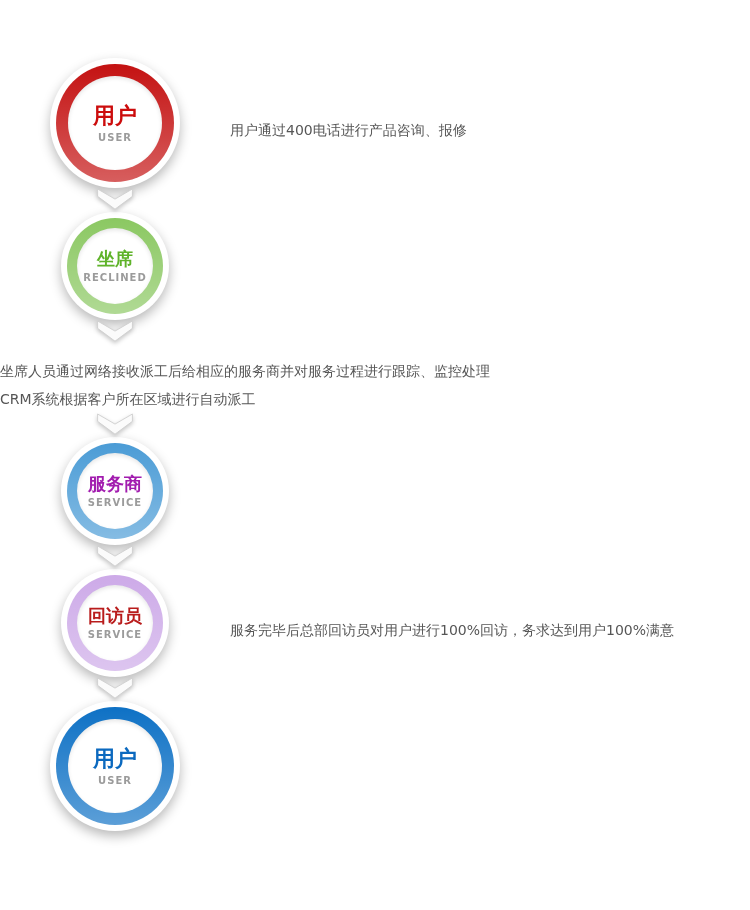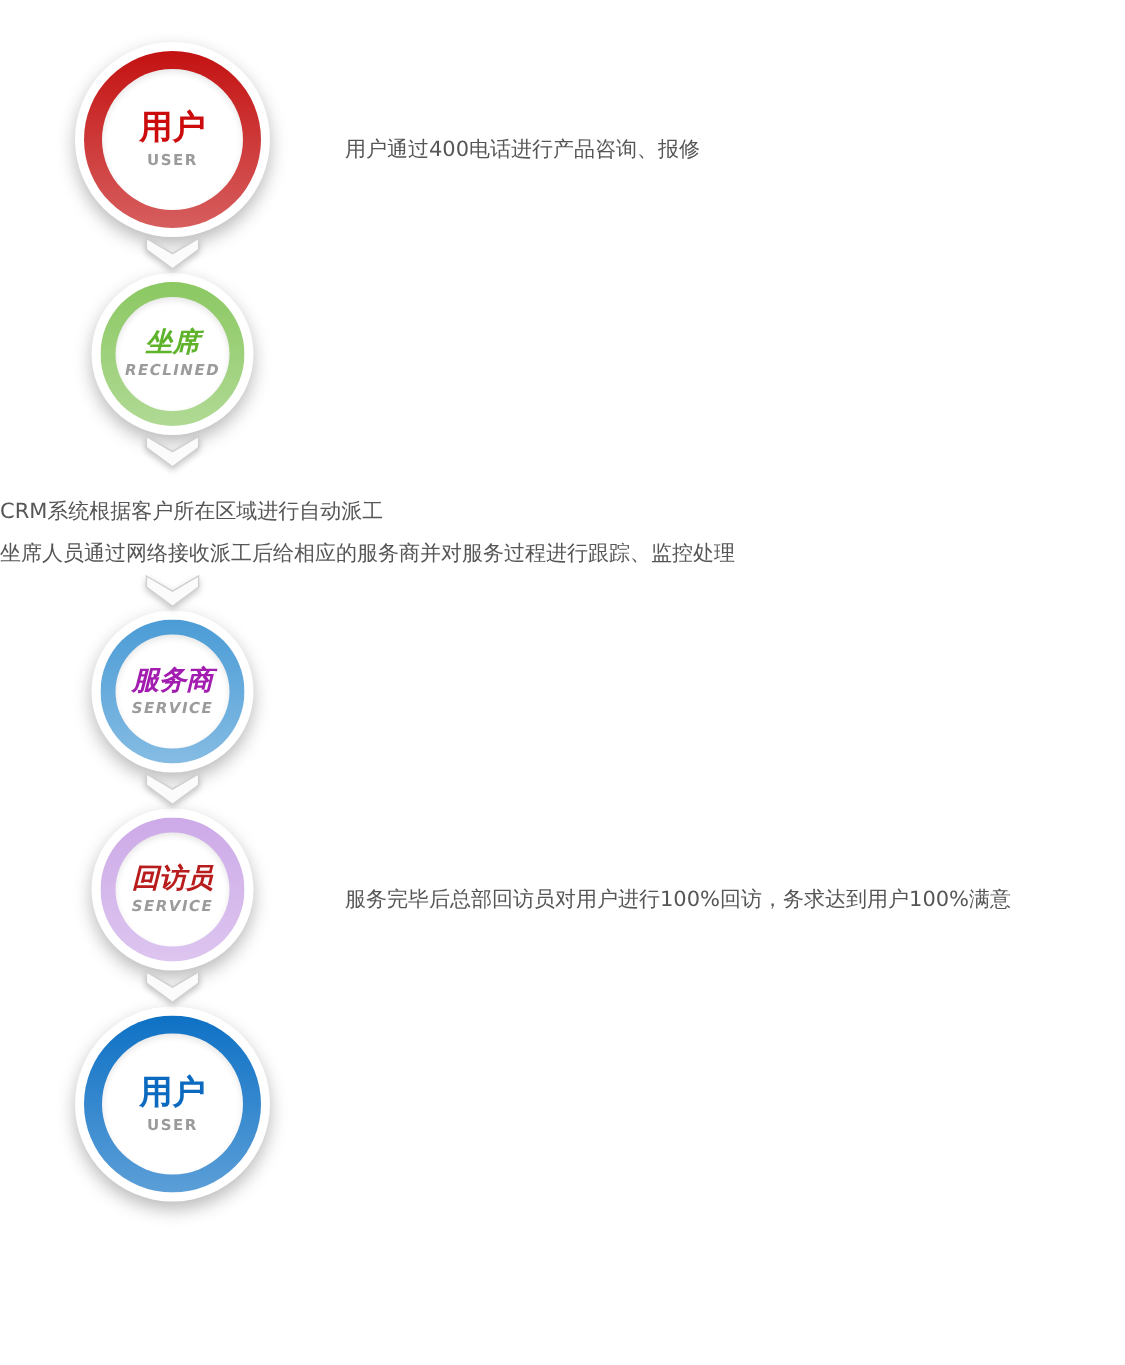--- a/index.html
+++ b/index.html
@@ -1,29 +1,29 @@
 <!DOCTYPE html>
 <html><head>
 <meta charset="utf-8">
 <style>
   html,body{margin:0;padding:0;background:#ffffff;}
   body{font-family:"DejaVu Sans","Liberation Sans",sans-serif;}
-  .page{width:750px;height:910px;box-sizing:border-box;padding-top:28px;overflow:hidden;background:#fff;}
+  .page{width:750px;height:910px;box-sizing:border-box;padding-top:58px;overflow:hidden;background:#fff;}
   .flow{display:flex;flex-direction:column;}
   .row{display:flex;align-items:center;}
   .circle-col{width:230px;flex:none;display:flex;justify-content:center;}
   .desc-col{flex:1;font-size:14px;color:#565656;line-height:28px;padding-right:24px;margin-top:13px;}
   .desc-line{white-space:nowrap;}
   .node-outer{background:#fff;border-radius:50%;padding:6px;box-shadow:0 5px 12px rgba(0,0,0,0.28);}
   .node-ring{border-radius:50%;background-image:linear-gradient(rgba(255,255,255,0),rgba(255,255,255,0.32));}
   .node-inner{background:#fff;border-radius:50%;display:flex;flex-direction:column;align-items:center;justify-content:center;box-shadow:inset 0 2px 4px rgba(0,0,0,0.10);}
   .row.large .node-ring{padding:12px;}
   .row.large .node-inner{width:94px;height:94px;}
   .row.large .node-label{font-size:22px;}
-  .row.medium .node-ring{padding:10px;font-style:italic;}
+  .row.medium .node-ring{padding:10px;}
   .row.medium .node-inner{width:76px;height:76px;}
   .row.medium .node-label{font-size:18px;}
   .node-label{font-weight:bold;white-space:nowrap;line-height:1.15;}
   .node-sublabel{font-size:10px;font-weight:bold;color:#9b9b9b;letter-spacing:1px;margin-top:3px;}
   .arrow-row{height:24px;width:230px;flex:none;display:flex;justify-content:center;align-items:center;}
   .arrow-row svg{filter:drop-shadow(0 2px 2px rgba(0,0,0,0.22));overflow:visible;}
 </style>
 </head>
 <body>
 
@@ -65,22 +65,22 @@
   </div>
 
   <div class="arrow-row">
     <svg width="44" height="24" viewBox="0 0 48 26" aria-hidden="true">
       <polygon points="5,1 24,12 43,1 43,9 24,23 5,9" fill="#fbfbfb" stroke="#cfcfcf" stroke-width="1"></polygon>
     </svg>
   </div>
 
   <div class="row medium">
     <div class="desc-col">
+          <div class="desc-line">坐席人员通过网络接收派工后给相应的服务商并对服务过程进行跟踪、监控处理</div>
           <div class="desc-line">CRM系统根据客户所在区域进行自动派工</div>
-          <div class="desc-line">坐席人员通过网络接收派工后给相应的服务商并对服务过程进行跟踪、监控处理</div>
         </div>
   </div>
 
   <div class="arrow-row">
     <svg width="44" height="24" viewBox="0 0 48 26" aria-hidden="true">
       <polygon points="5,1 24,12 43,1 43,9 24,23 5,9" fill="#fbfbfb" stroke="#cfcfcf" stroke-width="1"></polygon>
     </svg>
   </div>
 
   <div class="row medium">

